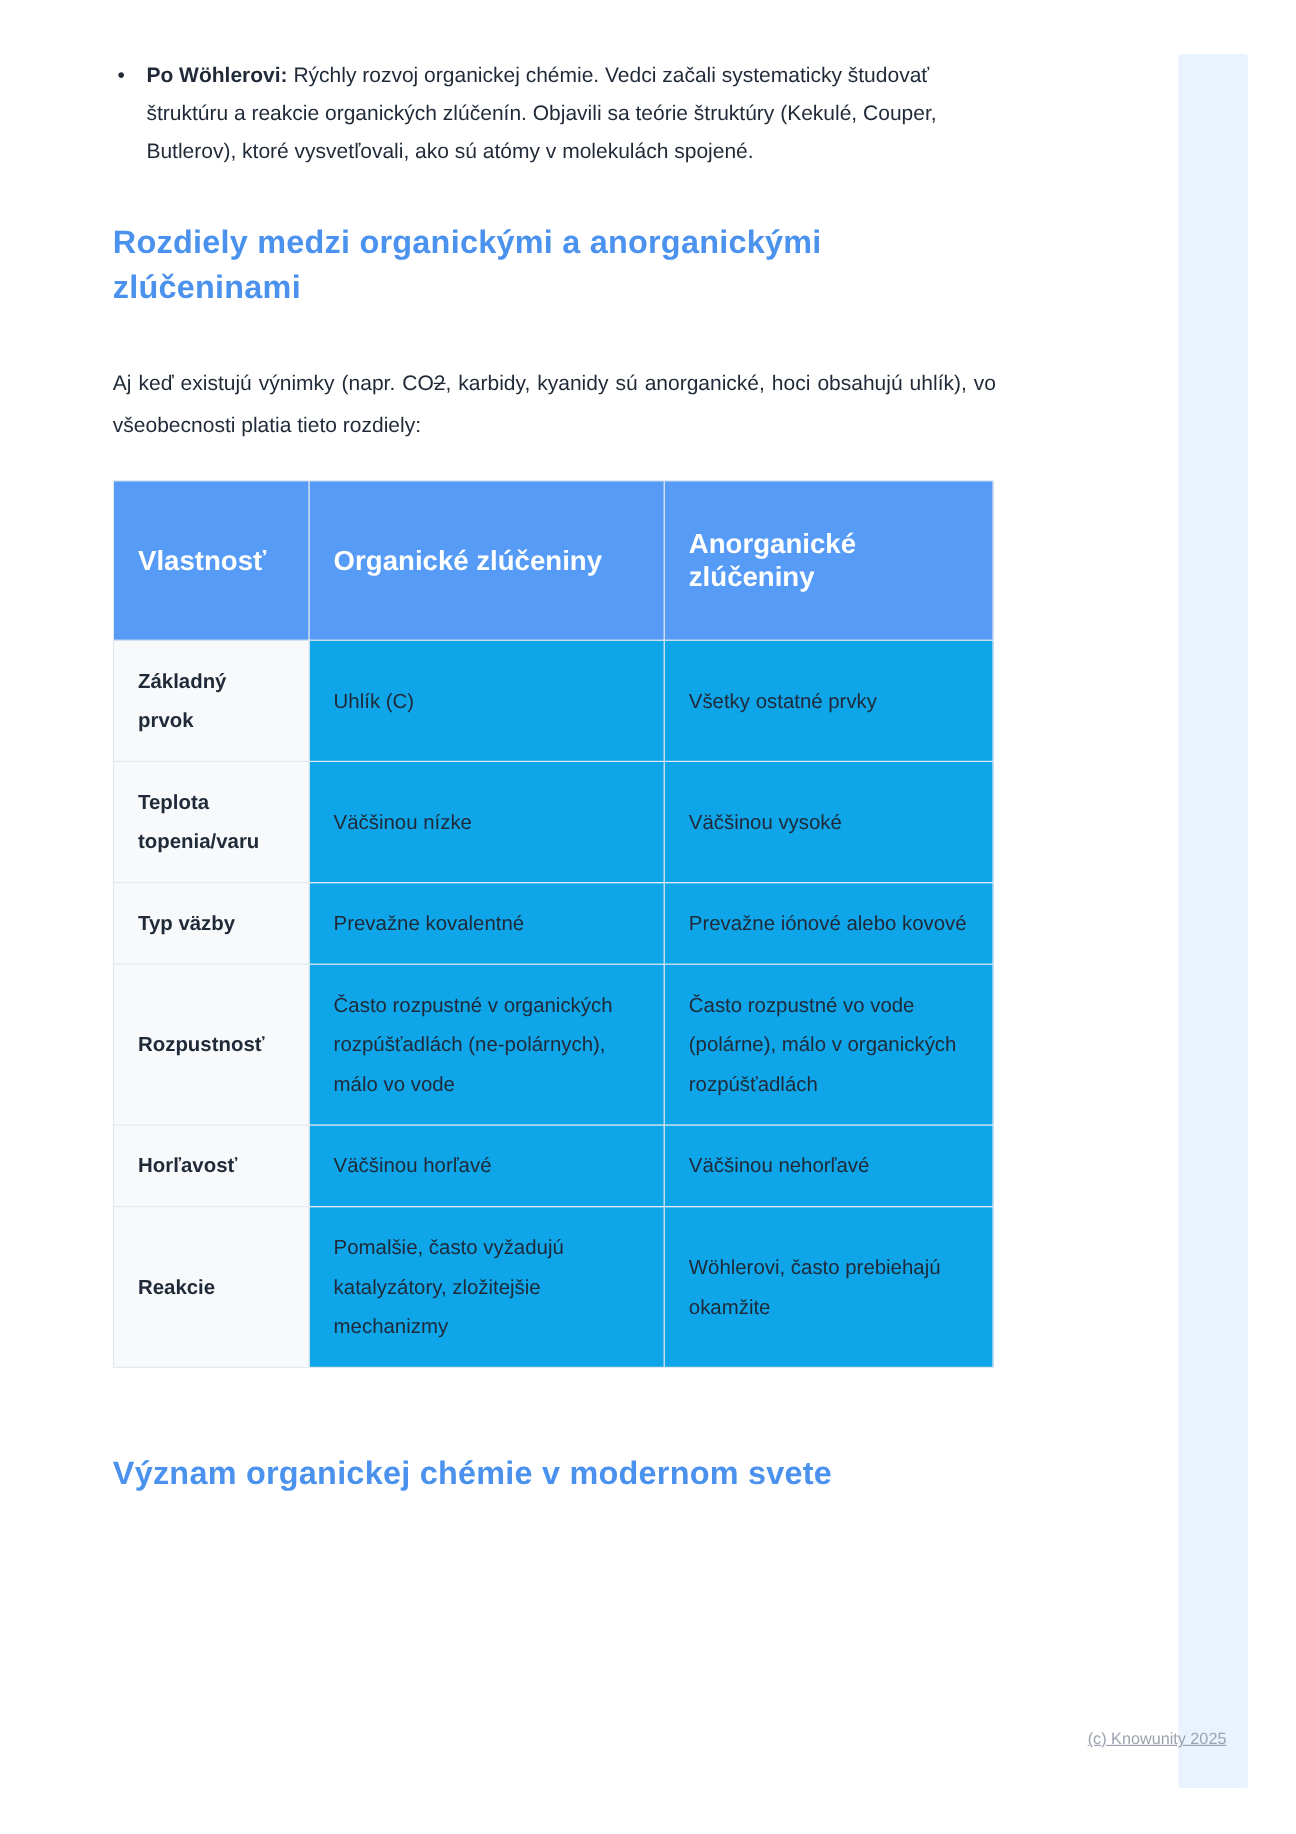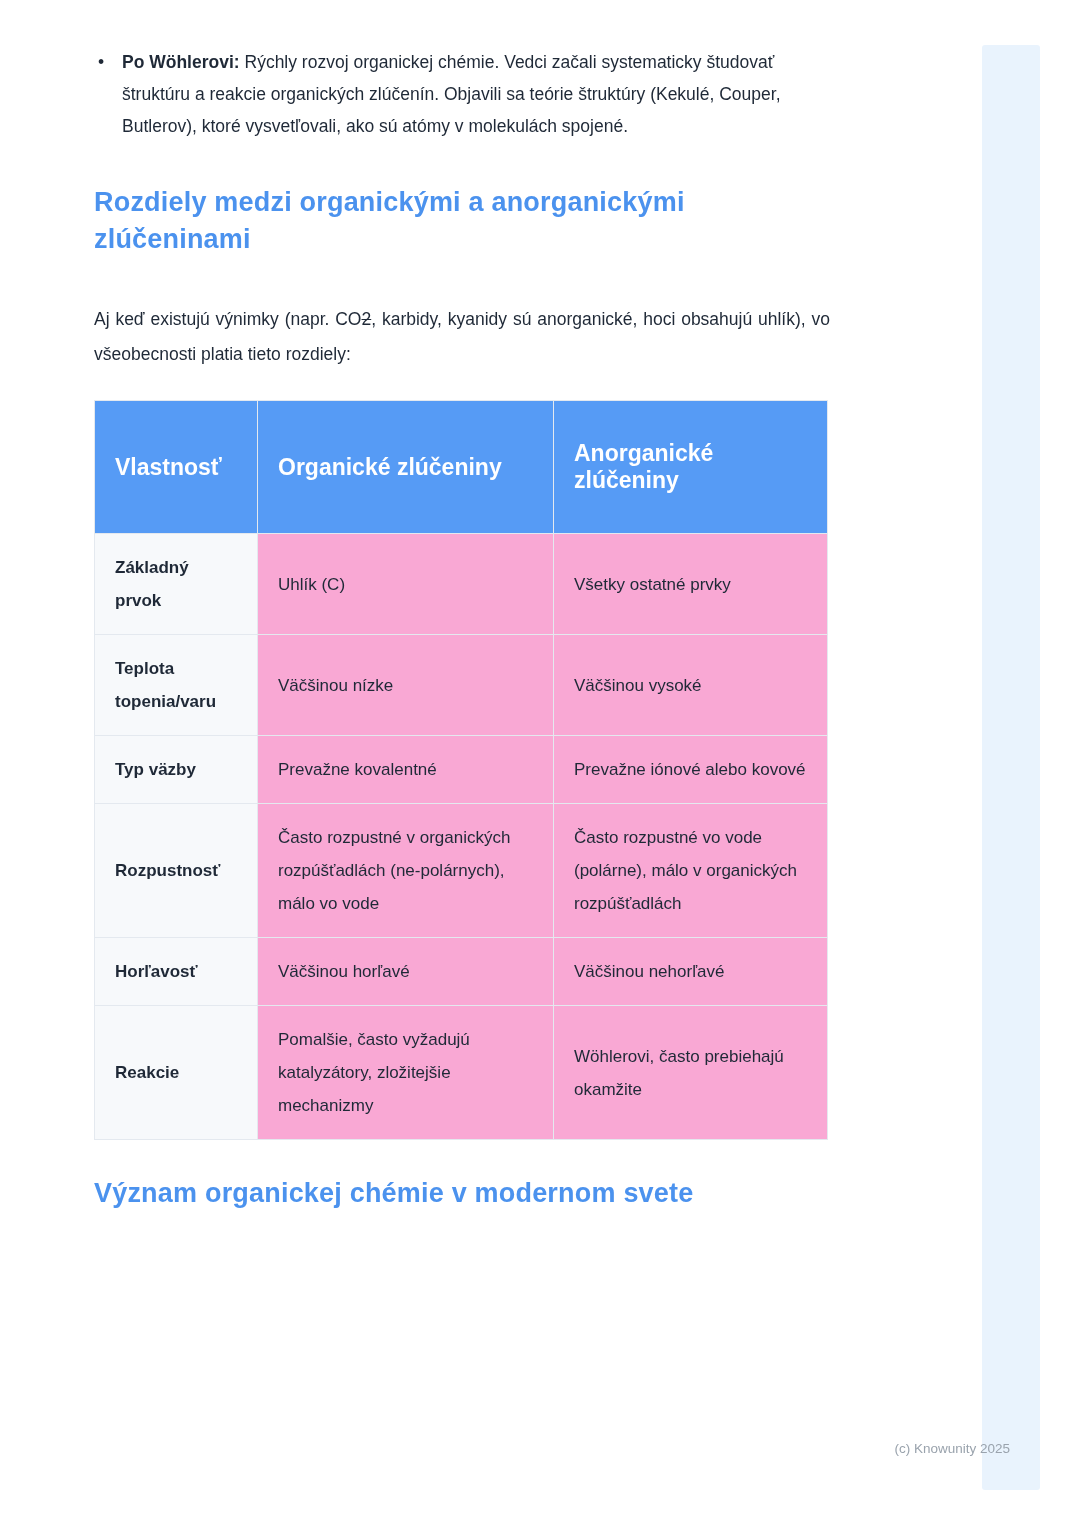--- a/index.html
+++ b/index.html
@@ -84,34 +84,35 @@
     text-align: left;
     padding: 39px 20px;
     font-size: 23px;
     border: 1px solid var(--border-gray);
   }
   table.compare td {
     border: 1px solid var(--border-gray);
     padding: 17px 20px;
     line-height: 33px;
     vertical-align: middle;
-    background: #f9a8d4;
+    background: #0ea5e9;
   }
   table.compare td.prop {
     background: var(--firstcol-bg);
     font-weight: 700;
   }
-  h1.second-heading { margin-top: 35px; }
+  h1.second-heading { margin-top: 70px; }
   .footer {
     position: absolute;
-    right: 70px;
+    right: 58px;
     bottom: 72px;
     font-size: 13.5px;
     color: var(--footer-gray);
     z-index: 2;
+    text-decoration: underline;
   }
 </style>
 </head>
 <body>
 
 <div class="side-strip"></div>
 
 <div class="content">
 
   <ul class="bullet-list">

